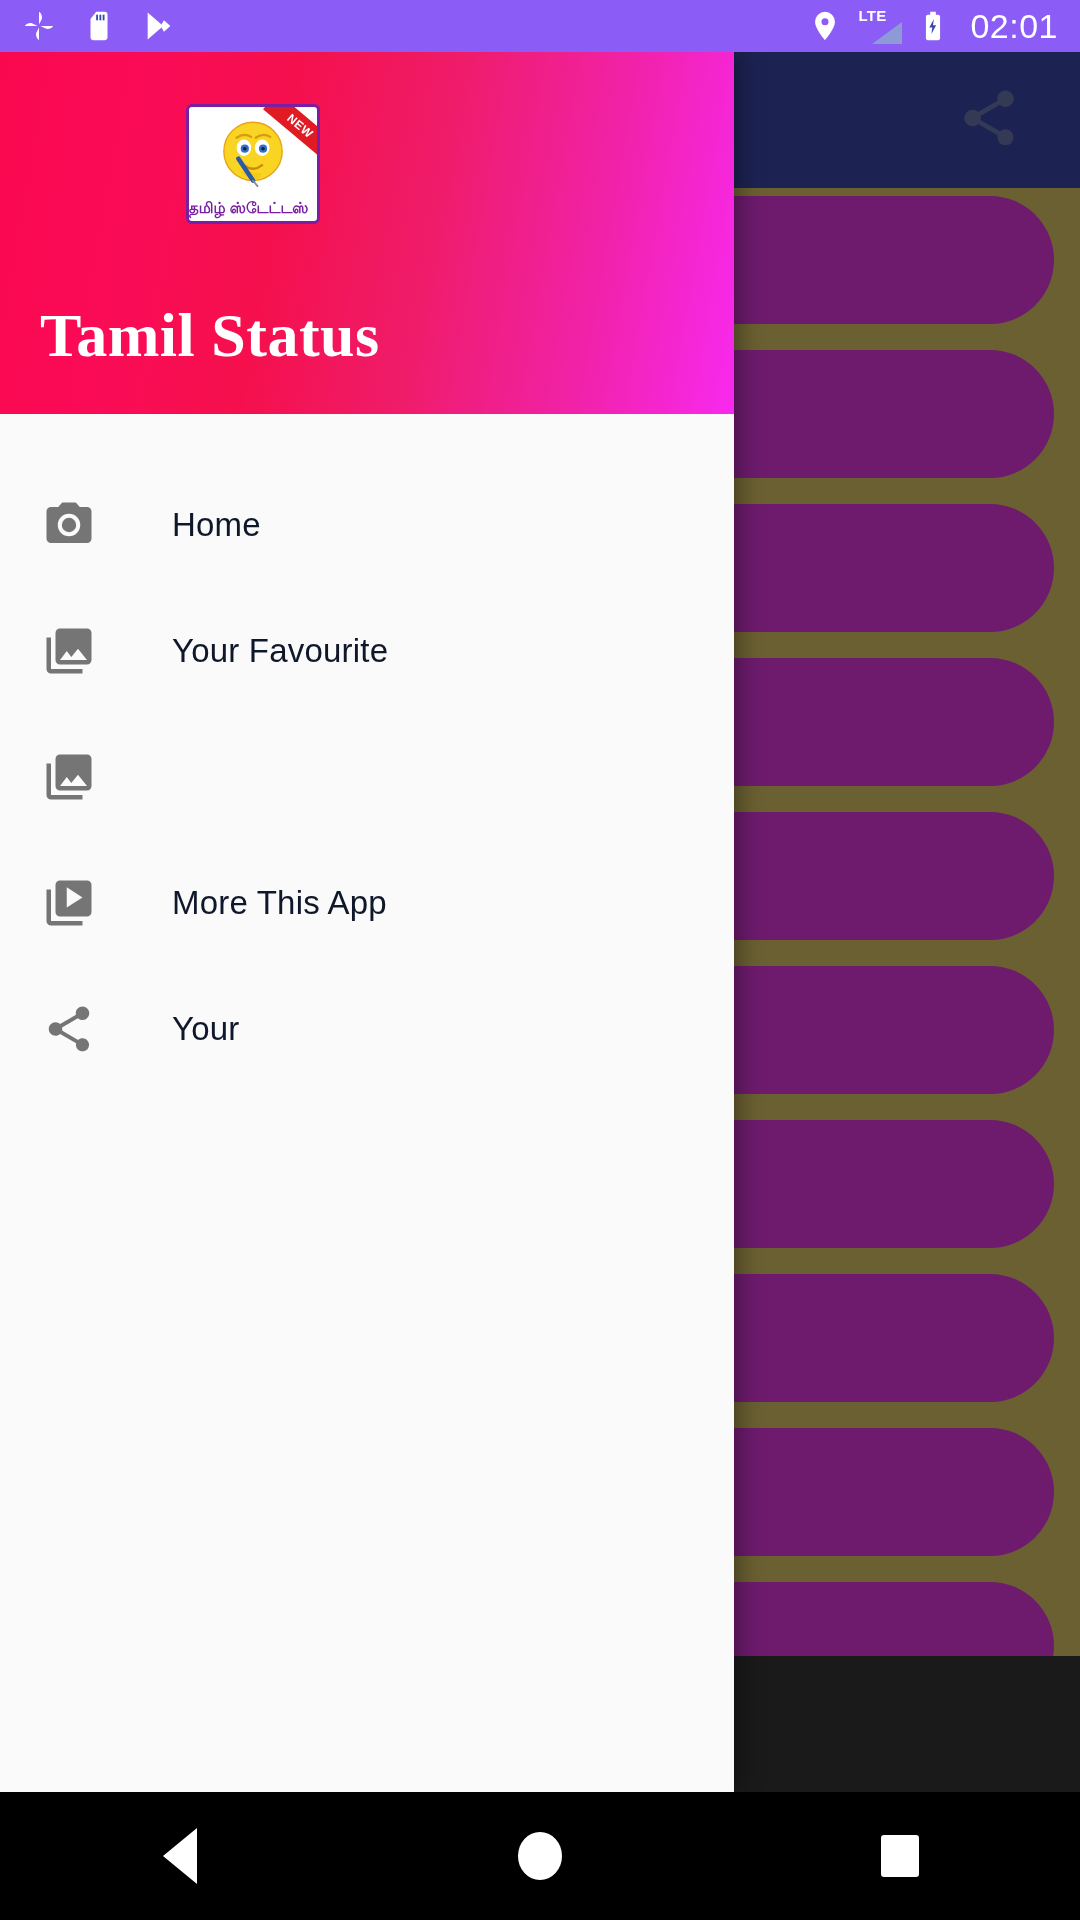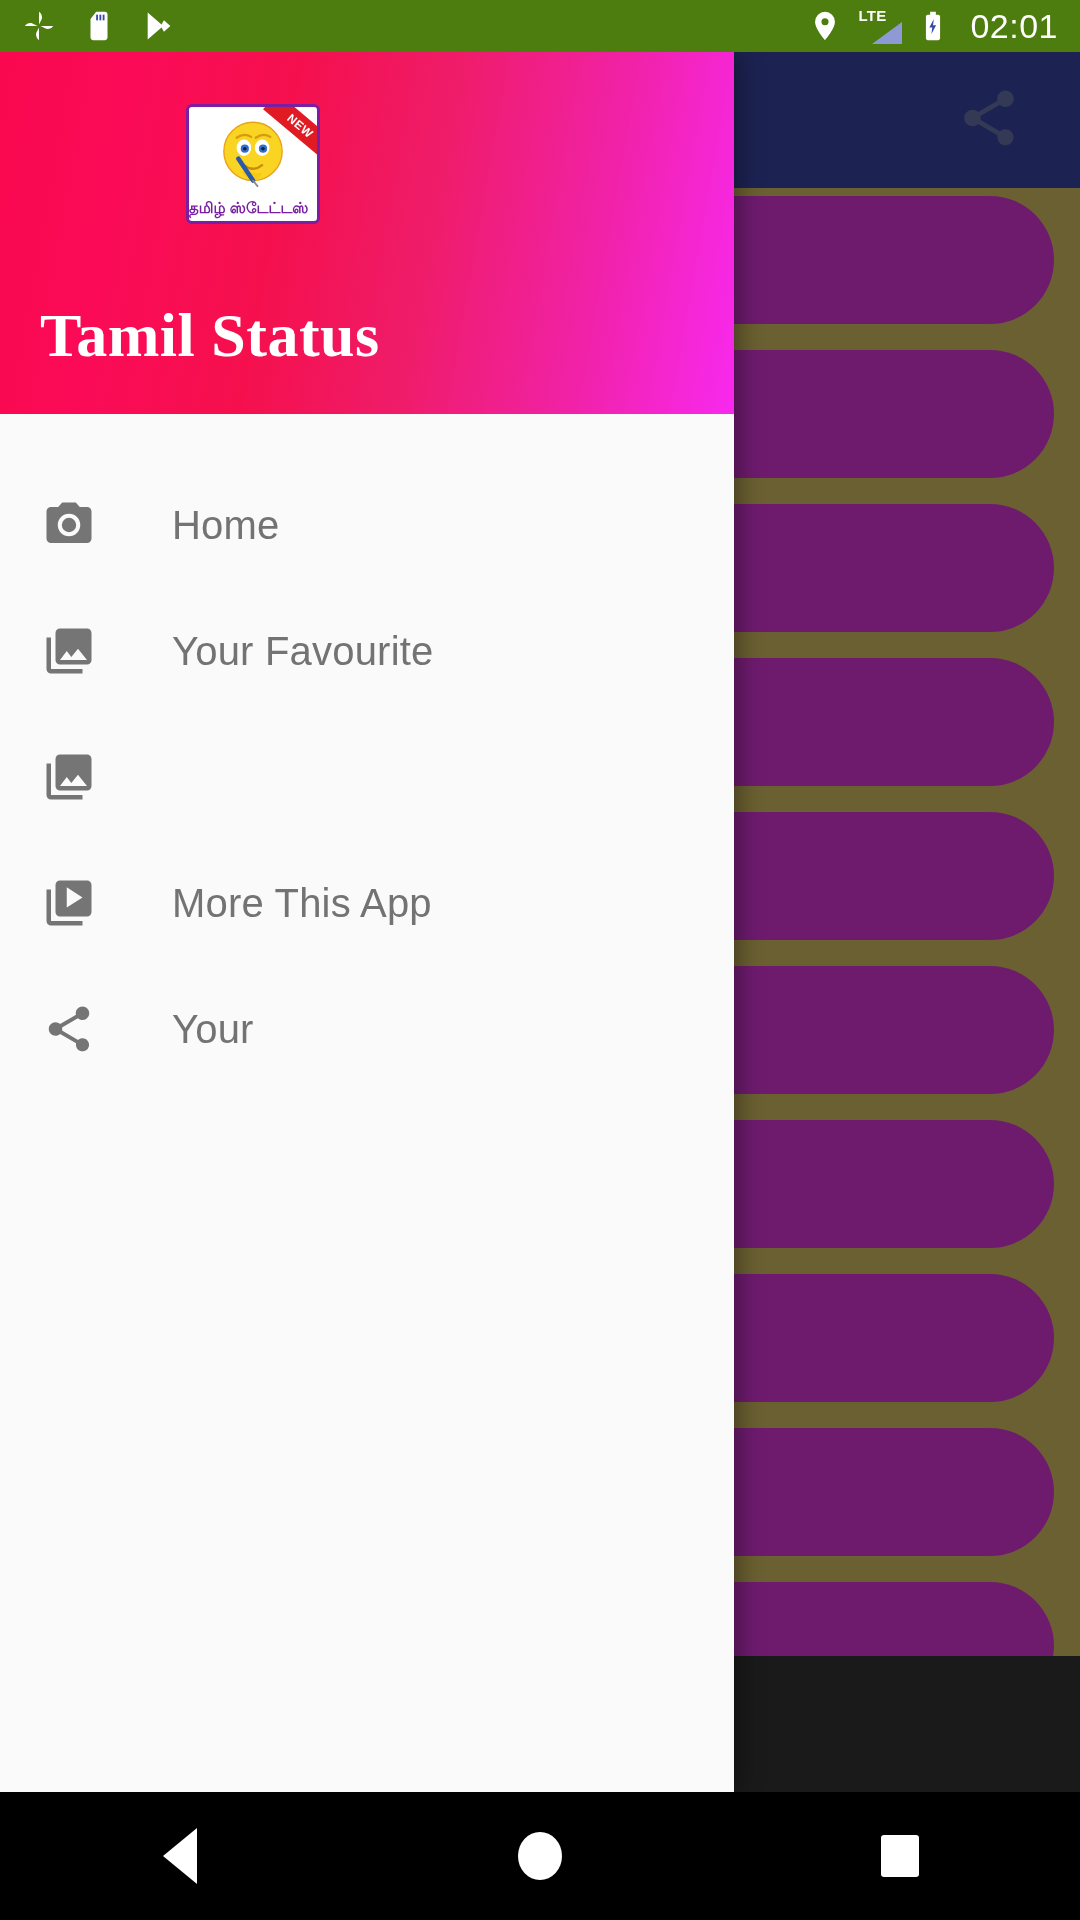--- a/index.html
+++ b/index.html
@@ -7,21 +7,21 @@
     width:1080px; height:1920px;
     background:#000;
     font-family:"Liberation Sans", sans-serif;
     overflow:hidden;
   }
   #screen { position:relative; width:1080px; height:1920px; overflow:hidden; }
 
   
   .status-bar{
     position:absolute; top:0; left:0; width:1080px; height:52px;
-    background:#4d7c0f; display:flex; align-items:center;
+    background:#8b5cf6; display:flex; align-items:center;
     padding:0 22px; z-index:60;
   }
   .sb-left{ display:flex; align-items:center; gap:26px; }
   .sb-right{ margin-left:auto; display:flex; align-items:center; gap:14px; }
   .sb-icon{ width:34px; height:34px; display:block; }
   .sb-clock{ color:#fff; font-size:34px; font-weight:400; letter-spacing:.5px;
              margin-left:6px; line-height:1; }
   .lte-wrap{ position:relative; width:46px; height:36px; }
   .lte-txt{ position:absolute; top:-1px; left:2px; color:#fff;
             font-size:15px; font-weight:bold; letter-spacing:.3px; }
@@ -109,21 +109,21 @@
   .menu-item{
     display:flex; align-items:center; height:126px; padding-left:42px;
     cursor:pointer;
   }
   .menu-icon{
     flex:0 0 54px; width:54px; height:54px;
     display:flex; align-items:center; justify-content:center;
   }
   .menu-icon svg{ width:54px; height:54px; fill:#757575; }
   .menu-label{
-    margin-left:76px; color:#737373; font-size:40px; font-weight:400;
+    margin-left:76px; color:#0f172a; font-size:33px; font-weight:400;
     letter-spacing:.2px;
   }
 
   
   .nav-bar{
     position:absolute; bottom:0; left:0; width:1080px; height:128px;
     background:#000; display:flex; align-items:center;
     justify-content:space-around; z-index:70;
   }
   .nav-btn{ width:180px; height:128px; display:flex; align-items:center; justify-content:center; }

